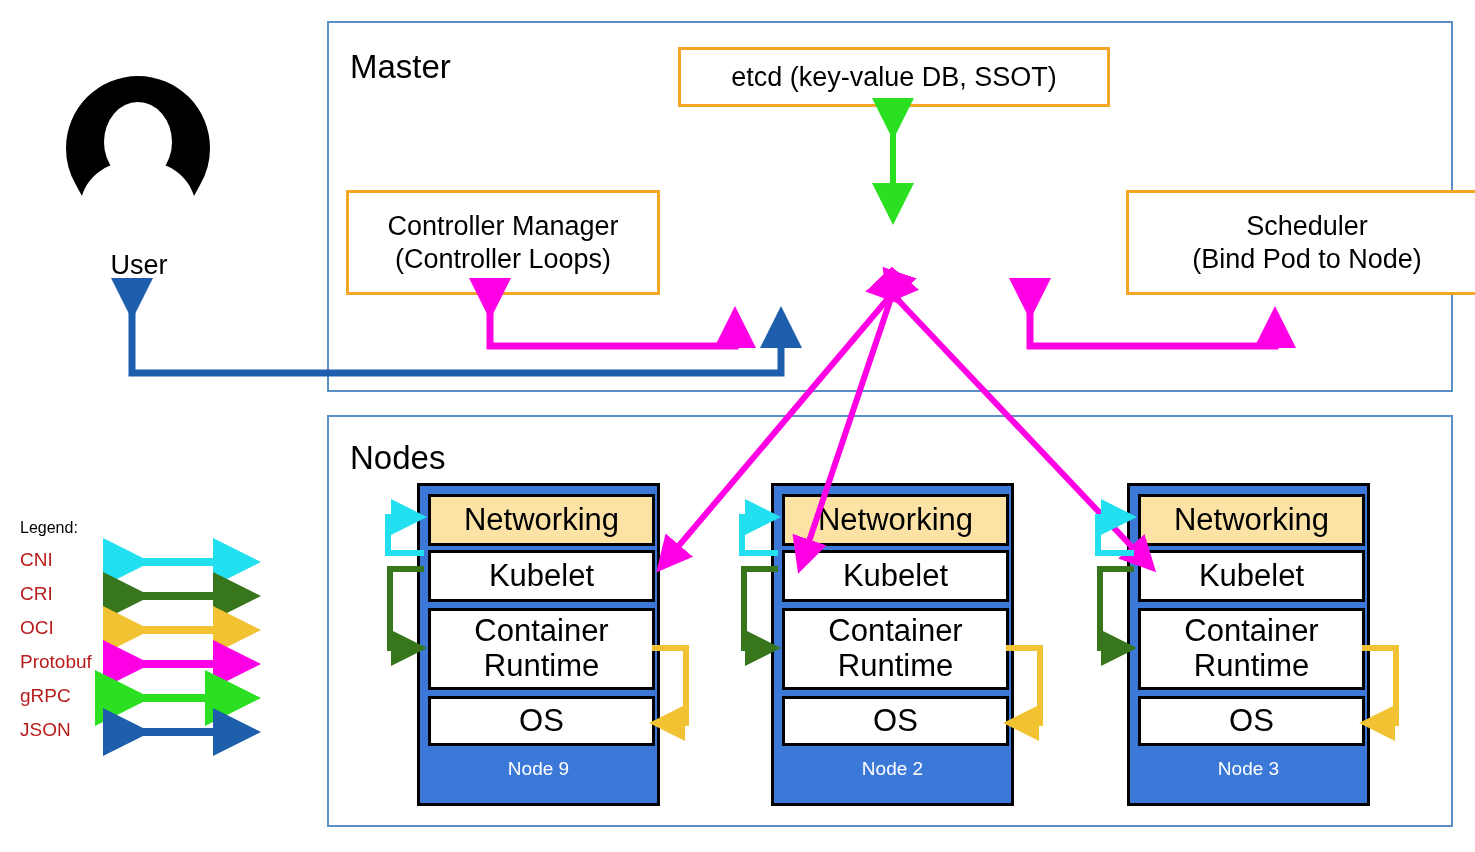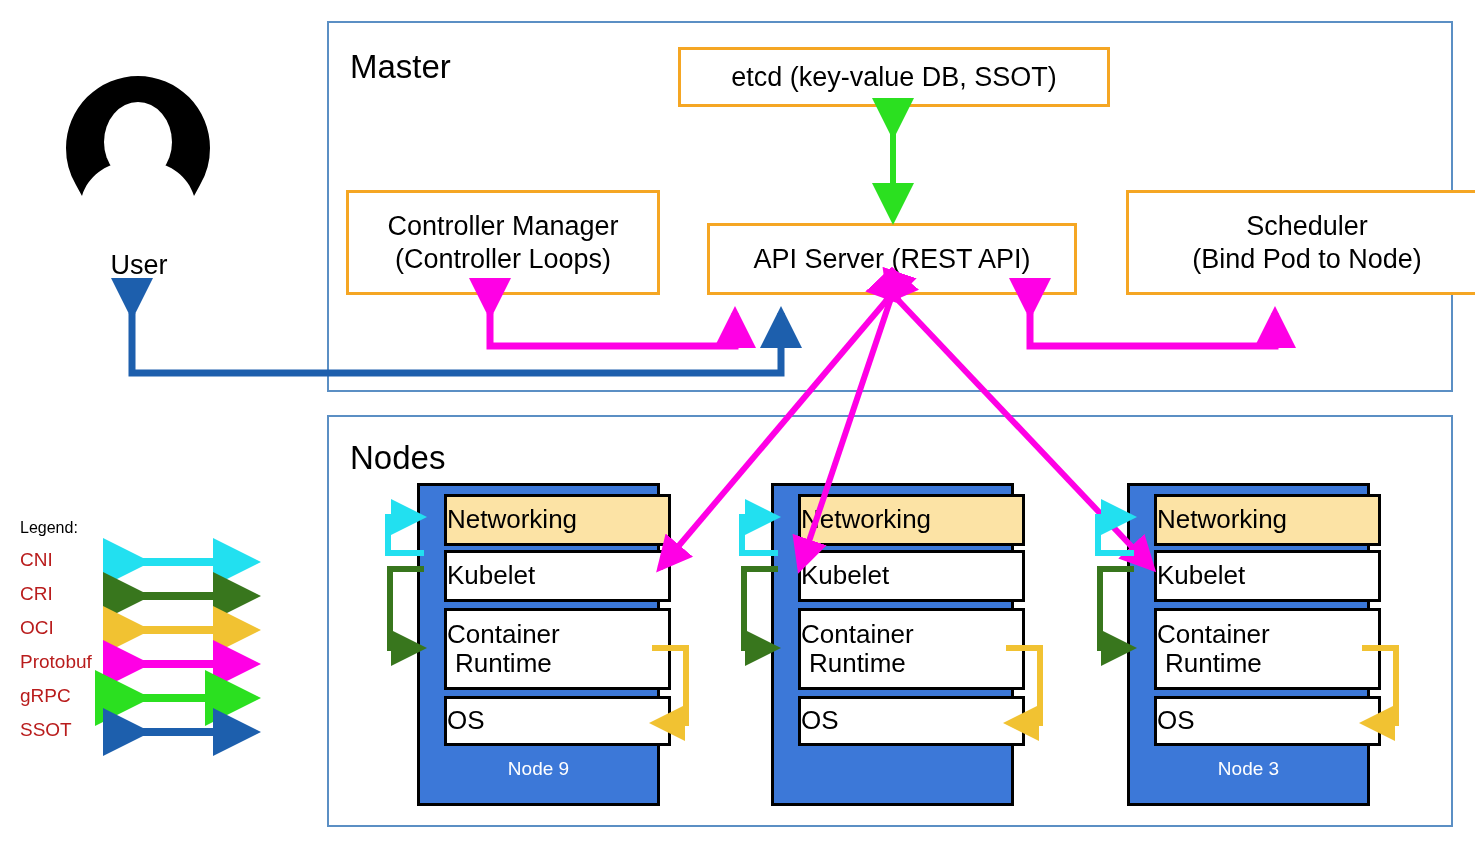--- a/index.html
+++ b/index.html
@@ -55,25 +55,25 @@
     border: 3px solid #000000;
     box-sizing: border-box;
   }
   .node-layer {
     position: absolute;
     background: #ffffff;
     border: 3px solid #000000;
     box-sizing: border-box;
     display: flex;
     align-items: center;
-    text-align: center;
-    font-size: 26px;
+    justify-content: center;
+    text-align: center;
+    font-size: 31px;
     color: #000;
     line-height: 1.12;
-    margin-left: 16px;
   }
   .node-layer.networking { background: #FCE3A5; }
   .node-name {
     position: absolute;
     width: 100%;
     text-align: center;
     color: #ffffff;
     font-size: 19px;
   }
 
@@ -132,23 +132,20 @@
 
   <div class="abs master-box" style="left:678px; top:47px; width:432px; height:60px;">
     <span class="txt">etcd (key-value DB, SSOT)</span>
   </div>
 
   <div class="abs master-box" style="left:346px; top:190px; width:314px; height:105px;">
     <span class="txt">Controller Manager
 (Controller Loops)</span>
   </div>
 
-  <div class="abs master-box" style="left:707px; top:223px; width:370px; height:72px;">
-    <span class="txt">API Server (REST API)</span>
-  </div>
 
   <div class="abs master-box" style="left:1126px; top:190px; width:362px; height:105px;">
     <span class="txt">Scheduler
 (Bind Pod to Node)</span>
   </div>
 
   <div class="abs group-box" style="left:327px; top:415px; width:1126px; height:412px;"></div>
   <div class="group-title" style="left:350px; top:441px;">Nodes</div>
 
   <div class="abs node-card" style="left:417px; top:483px; width:243px; height:323px;">
@@ -175,20 +172,21 @@
     <div class="node-layer" style="left:8px; top:64px; width:227px; height:52px;">
       <span>Kubelet</span>
     </div>
     <div class="node-layer" style="left:8px; top:122px; width:227px; height:82px; white-space:pre-line;">
       <span style="white-space:pre-line;">Container
 Runtime</span>
     </div>
     <div class="node-layer" style="left:8px; top:210px; width:227px; height:50px;">
       <span>OS</span>
     </div>
+    <div class="node-name" style="left:0; top:272px;">Node 2</div>
   </div>
 
   <div class="abs node-card" style="left:1127px; top:483px; width:243px; height:323px;">
     <div class="node-layer networking" style="left:8px; top:8px; width:227px; height:52px;">
       <span>Networking</span>
     </div>
     <div class="node-layer" style="left:8px; top:64px; width:227px; height:52px;">
       <span>Kubelet</span>
     </div>
     <div class="node-layer" style="left:8px; top:122px; width:227px; height:82px; white-space:pre-line;">
@@ -201,21 +199,21 @@
     <div class="node-name" style="left:0; top:272px;">Node 3</div>
   </div>
 
   <div class="legend-title" style="left:20px; top:519px;">Legend:</div>
 
   <div class="legend-link" style="left:20px; top:549px;">CNI</div>
   <div class="legend-link" style="left:20px; top:583px;">CRI</div>
   <div class="legend-link" style="left:20px; top:617px;">OCI</div>
   <div class="legend-link" style="left:20px; top:651px;">Protobuf</div>
   <div class="legend-link" style="left:20px; top:685px;">gRPC</div>
-  <div class="legend-link" style="left:20px; top:719px;">SSOT</div>
+  <div class="legend-link" style="left:20px; top:719px;">JSON</div>
 
   <svg class="overlay" viewBox="0 0 1475 852">
     <defs>
       <marker id="mk-grpc-s" markerWidth="7" markerHeight="7" refX="6" refY="3.5" orient="auto">
         <path d="M7,3.5 L0,0 L0,7 Z" fill="#2BE020"></path>
       </marker>
       <marker id="mk-grpc-e" markerWidth="7" markerHeight="7" refX="6" refY="3.5" orient="auto">
         <path d="M7,3.5 L0,0 L0,7 Z" fill="#2BE020"></path>
       </marker>
       <marker id="mk-proto" markerWidth="6" markerHeight="6" refX="5" refY="3" orient="auto">

